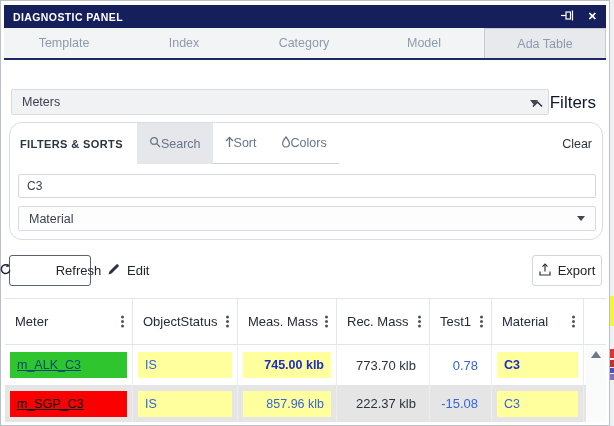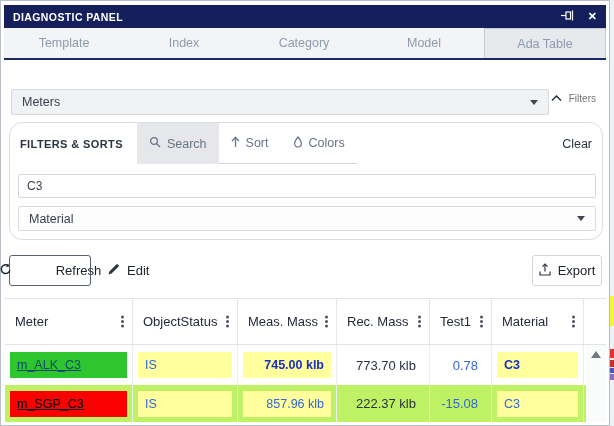--- a/index.html
+++ b/index.html
@@ -18,49 +18,49 @@
   
   .tabbar { position:absolute; left:3px; top:27px; width:602px; height:32px; background:#f3f4f6; border-bottom:2px solid #1d2a66; display:flex; }
   .tab { flex:1; display:flex; align-items:center; justify-content:center; font-size:12.5px; color:#8e9aae; }
   .tab.active { background:#e7e9ec; border:1px solid #c5cbd3; border-bottom:none; }
 
   
   .select { display:flex; align-items:center; font-size:12.5px; color:#3a4150; padding:0 10px; border:1px solid #d7dade; border-radius:2px; }
   .caret-down { width:0; height:0; border-left:4px solid transparent; border-right:4px solid transparent; border-top:5px solid #3f4754; margin-left:auto; }
 
   .meters { position:absolute; left:10px; top:88px; width:538px; height:26px; background:#f1f2f4; }
-  .filters-toggle { position:absolute; right:13px; top:92px; display:flex; align-items:center; gap:7px; font-size:10px; color:#737373; }
+  .filters-toggle { position:absolute; right:13px; top:92px; display:flex; align-items:center; gap:7px; font-size:17px; color:#0f172a; }
 
   
   .filters-panel { position:absolute; left:8px; top:121px; width:594px; height:118px; border:1px solid #d9dce1; border-radius:13px; background:#fff; }
   .fp-row { display:flex; align-items:center; height:41px; padding:0 10px; }
   .fp-title { font-size:11px; font-weight:bold; color:#2b3440; letter-spacing:.4px; }
   .fp-tools { display:flex; margin-left:14px; align-self:stretch; align-items:stretch; }
-  .tool { display:flex; align-items:center; gap:6px; padding:0 12px; font-size:12.5px; color:#68748a; }
+  .tool { display:flex; align-items:center; padding:0 12px; font-size:12.5px; color:#68748a; }
   .tool.selected { background:#e5e7ea; }
   .tool.underline { border-bottom:1px solid #cdd2d9; }
   .fp-clear { margin-left:auto; font-size:12.5px; color:#2b3440; }
   .fp-input { position:absolute; left:8px; top:51px; width:578px; height:24px; border:1px solid #d4d8de; border-radius:2px; padding:0 8px; font-size:12px; color:#3a4150; font-family:inherit; background:#fff; }
   .fp-select { position:absolute; left:8px; top:83px; width:578px; height:25px; background:#fdfdfe; }
 
   
   .tbtn { position:absolute; display:flex; align-items:center; justify-content:center; gap:7px; background:#fff; font-family:inherit; font-size:13px; color:#20262f; cursor:default; }
   .btn-refresh { left:8px; top:254px; width:82px; height:31px; border:1px solid #596270; border-radius:3px;gap:44px; }
   .btn-edit { left:100px; top:254px; height:31px; border:none; background:transparent; padding:0 6px; }
   .btn-export { right:7px; top:254px; width:70px; height:31px; border:1px solid #d2d6dc; border-radius:3px; }
 
   
   .table { position:absolute; left:4px; top:297px; width:601px; height:124px; }
   .thead { display:flex; height:47px; border-top:1px solid #e2e4e8; border-bottom:1px solid #e2e4e8; background:#fff; }
   .th { display:flex; align-items:center; padding:0 8px 0 10px; font-size:13px; color:#242b38; border-right:1px solid #e4e6ea; }
   .th .lbl { flex:1; }
   .dots3 { width:3px; height:3px; border-radius:50%; background:#4a5260; box-shadow:0 -4.5px 0 #4a5260, 0 4.5px 0 #4a5260; margin-left:6px; }
   .tbody { position:relative; }
   .tr { display:flex; height:40px; }
-  .tr.alt { height:37px; background:#bef264; }
+  .tr.alt { height:37px; background:#e5e5e5; }
   .td { display:flex; align-items:center; padding:0 5px; border-right:1px solid #ecedf0; font-size:13px; }
   .td.num { justify-content:flex-end; padding-right:13px; }
   .chip { display:flex; align-items:center; width:100%; height:26px; padding:0 7px; font-size:12.5px; }
   .scrollbar { position:absolute; right:0; top:0; width:20px; height:77px; background:#fafbfb; }
   .up-arrow { position:absolute; top:6px; left:50%; transform:translateX(-50%); width:0; height:0; border-left:5px solid transparent; border-right:5px solid transparent; border-bottom:7px solid #6f7884; }
 
   
   .edge { position:absolute; right:0; top:0; width:4px; height:426px; background:#eef0f2; }
   .edge .frag { position:absolute; right:0; width:4px; }
 </style>

